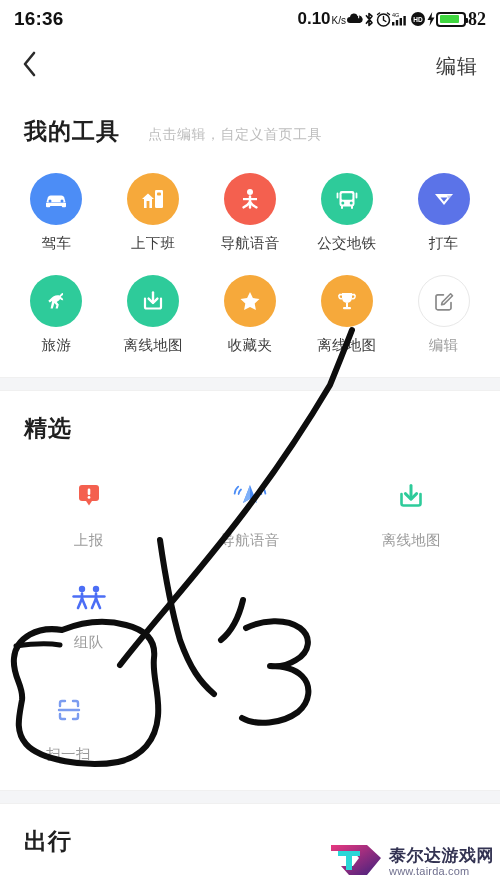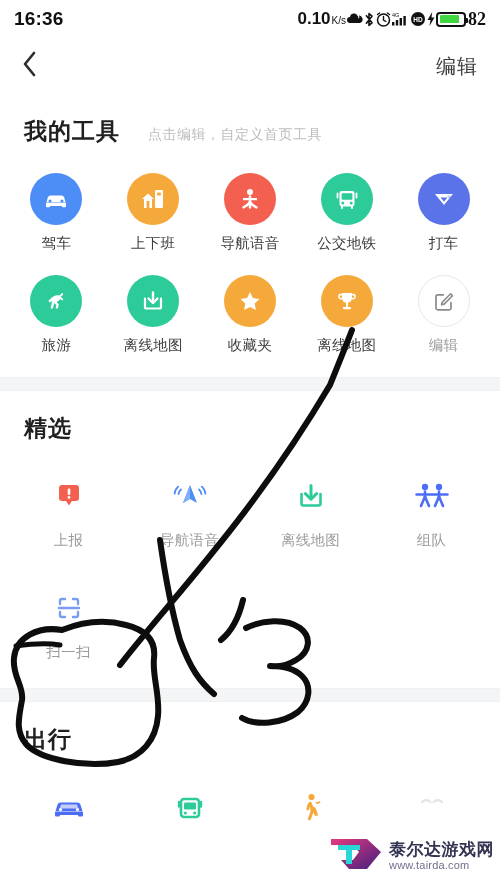--- a/index.html
+++ b/index.html
@@ -118,21 +118,21 @@
     font-size: 14px;
     color: #bdbdbd;
     letter-spacing: .5px;
   }
 
   .grid {
     display: grid;
     grid-template-columns: repeat(5, 1fr);
     padding: 16px 8px 10px 8px;
   }
-  .grid.g4 { grid-template-columns: repeat(4, 1fr); }
+  .grid.g4 { grid-template-columns: repeat(3, 1fr); }
 
   .cell {
     display: flex;
     flex-direction: column;
     align-items: center;
     padding: 10px 0 12px 0;
   }
   .badge {
     width: 52px; height: 52px;
     border-radius: 50%;
@@ -176,21 +176,21 @@
     position: absolute;
     left: 0; top: 0;
     width: 500px; height: 889px;
     pointer-events: none;
   }
 
   
   .watermark {
     position: absolute;
     right: 6px;
-    bottom: 10px;
+    bottom: 4px;
     display: flex;
     align-items: center;
     gap: 6px;
     opacity: .97;
   }
   .wm-text {
     display: flex;
     flex-direction: column;
     line-height: 1.15;
   }

